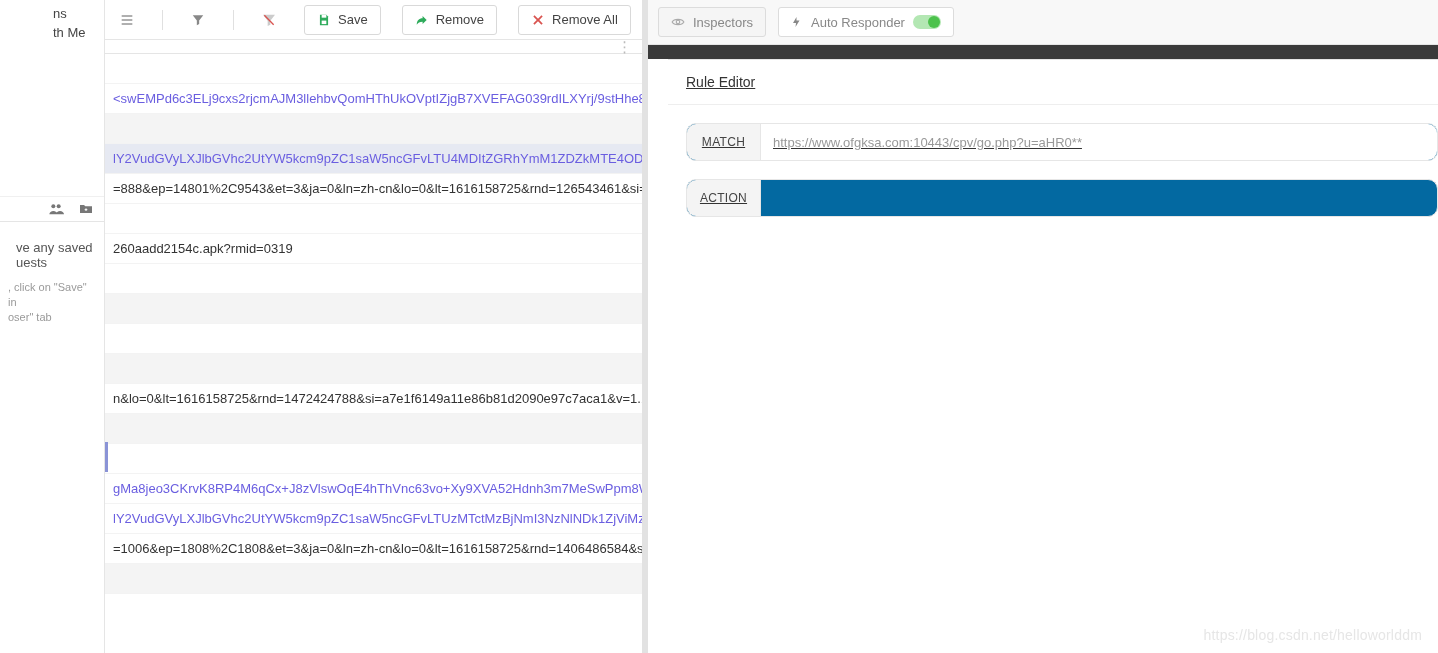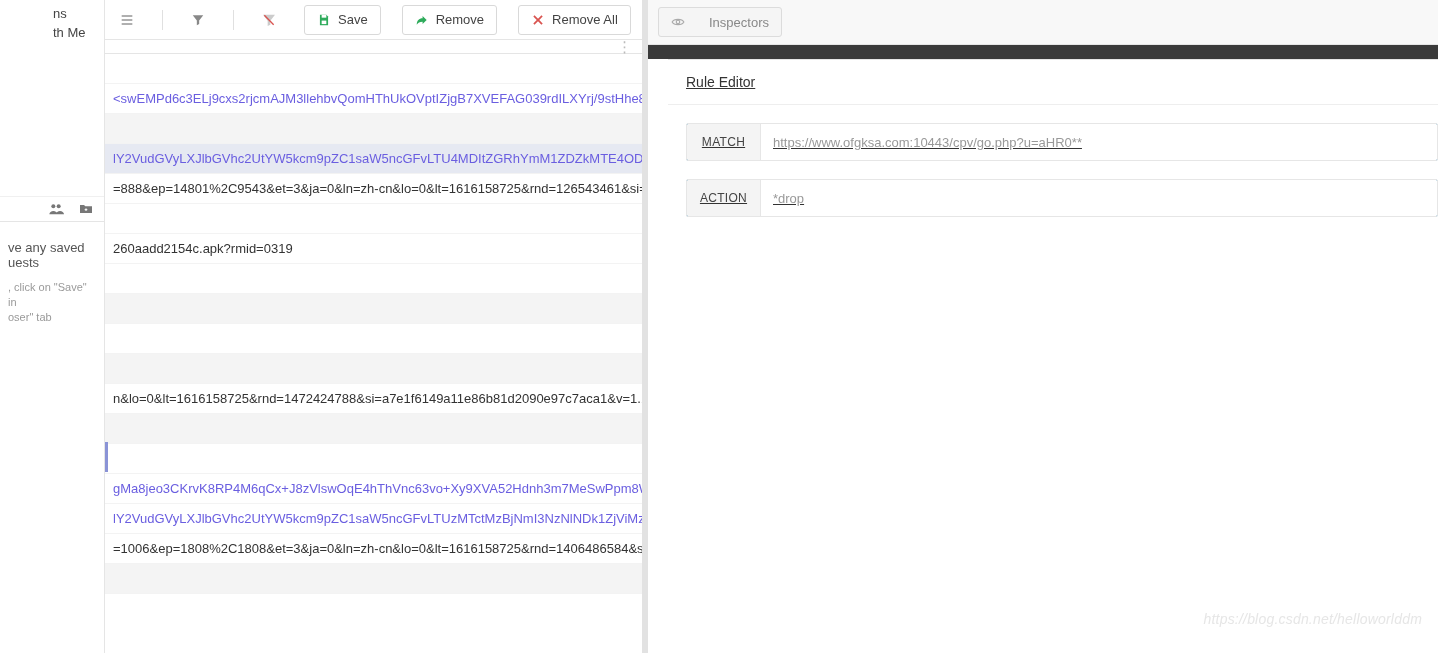--- a/index.html
+++ b/index.html
@@ -13,21 +13,21 @@
     display: flex;
     flex-direction: column;
     background: #fff;
     overflow: hidden;
   }
   .sidebar-top { padding: 6px 8px 2px; color: #444; font-size: 13px; }
   .sidebar-top .h1 { margin-bottom: 4px; margin-left: 45px; }
   .sidebar-gap { flex: 0 0 150px; }
   .sidebar-tools { display: flex; gap: 14px; justify-content: flex-end; padding: 4px 10px; border-bottom: 1px solid #e5e5e5; border-top: 1px solid #f0f0f0; }
   .sidebar-icon { width: 16px; height: 16px; color: #777; }
-  .sidebar-saved { padding: 18px 8px 4px; color: #555; font-size: 13px; }
+  .sidebar-saved { padding: 18px 8px 4px; color: #555; font-size: 13px; margin-left: 8px; }
   .sidebar-hint { padding: 6px 8px; color: #9a9a9a; font-size: 11px; line-height: 1.35; }
 
   
   .sessions {
     width: 543px;
     border-right: 6px solid #e2e2e2;
     display: flex;
     flex-direction: column;
     background: #fff;
     position: relative;
@@ -78,21 +78,21 @@
 
   
   .right { flex: 1; display: flex; flex-direction: column; background: #fff; }
   .tabbar {
     height: 45px; display: flex; align-items: center; gap: 12px;
     padding: 0 10px; background: #f8f8f8; border-bottom: 1px solid #e5e5e5;
   }
   .tab {
     height: 30px; padding: 0 12px;
     border: 1px solid #dcdcdc; border-radius: 3px; background: #fff;
-    display: inline-flex; align-items: center; gap: 24px;
+    display: inline-flex; align-items: center; gap: 8px;
     color: #888; font-size: 13px;
   }
   .tab.inactive { background: #f5f5f5; }
   .toggle {
     width: 28px; height: 14px; border-radius: 8px; background: #b3e7b3;
     position: relative; display: inline-block;
   }
   .toggle::after {
     content: ""; position: absolute; right: 1px; top: 1px;
     width: 12px; height: 12px; border-radius: 50%; background: #4cc24c;
@@ -102,39 +102,38 @@
 
   .rule-panel {
     margin: 0 0 0 20px; background: #fff; border: 1px solid #e5e5e5;
     border-left: none; border-right: none; border-bottom: none;
     display: flex; flex-direction: column; text-decoration: underline;
   }
   .rule-title { padding: 14px 18px; font-size: 14px; color: #333; border-bottom: 1px solid #eee; }
   .rule-body { padding: 18px 0 0 18px; }
   .rule-row {
     display: flex; align-items: stretch; margin-bottom: 18px;
-    border: 1px solid #e6e6e6; border-radius: 2px; overflow: hidden;
+    border: 1px solid #e6e6e6; border-radius: 10px; overflow: hidden;
     height: 38px; background: #0369a1;
   }
   .rule-label {
     width: 74px; background: #f4f4f4;
     display: flex; align-items: center; justify-content: center;
     font-size: 12px; color: #444; letter-spacing: 0.3px;
     border-right: 1px solid #e6e6e6;
   }
   .rule-input {
     flex: 1; border: none; outline: none; padding: 0 12px;
     font-size: 13px; color: #999;
   }
 
   .watermark {
-    position: absolute; right: 16px; bottom: 26px;
+    position: absolute; right: 16px; bottom: 10px;
     font-size: 14px; color: #e6e6e6; letter-spacing: 0.2px;
     pointer-events: none;
-    font-style: italic;
   }
 
   svg { display: block; }
 </style>
 </head>
 <body>
 
 <div class="app">
 
   <div class="sidebar">
@@ -239,34 +238,40 @@
   </div>
 
   <div class="right" style="position:relative">
     <div class="tabbar">
       <div class="tab inactive">
         <svg width="14" height="14" viewBox="0 0 24 24" fill="none" stroke="#aaa" stroke-width="2">
             <circle cx="12" cy="12" r="3"></circle>
             <path d="M2 12c3-6 17-6 20 0-3 6-17 6-20 0z"></path>
           </svg>
         <span>Inspectors</span>
+      </div>
+      <div class="tab">
+        <svg width="12" height="14" viewBox="0 0 24 24" fill="#888">
+            <path d="M11 2L4 14h6l-1 8 8-13h-6z"></path>
+          </svg>
+        <span>Auto Responder</span>
+        <span class="toggle"></span>
       </div>
     </div>
     <div class="dark-strip"></div>
 
     <div class="rule-panel">
       <div class="rule-title">Rule Editor</div>
       <div class="rule-body">
         <div class="rule-row">
           <div class="rule-label">MATCH</div>
           <input class="rule-input" value="https://www.ofgksa.com:10443/cpv/go.php?u=aHR0**" style="">
         </div>
         <div class="rule-row">
           <div class="rule-label">ACTION</div>
-          <input class="rule-input" value="*drop" style="">
         </div>
       </div>
     </div>
 
     <div class="watermark">https://blog.csdn.net/helloworlddm</div>
   </div>
 
 </div>
 
 </body></html>

